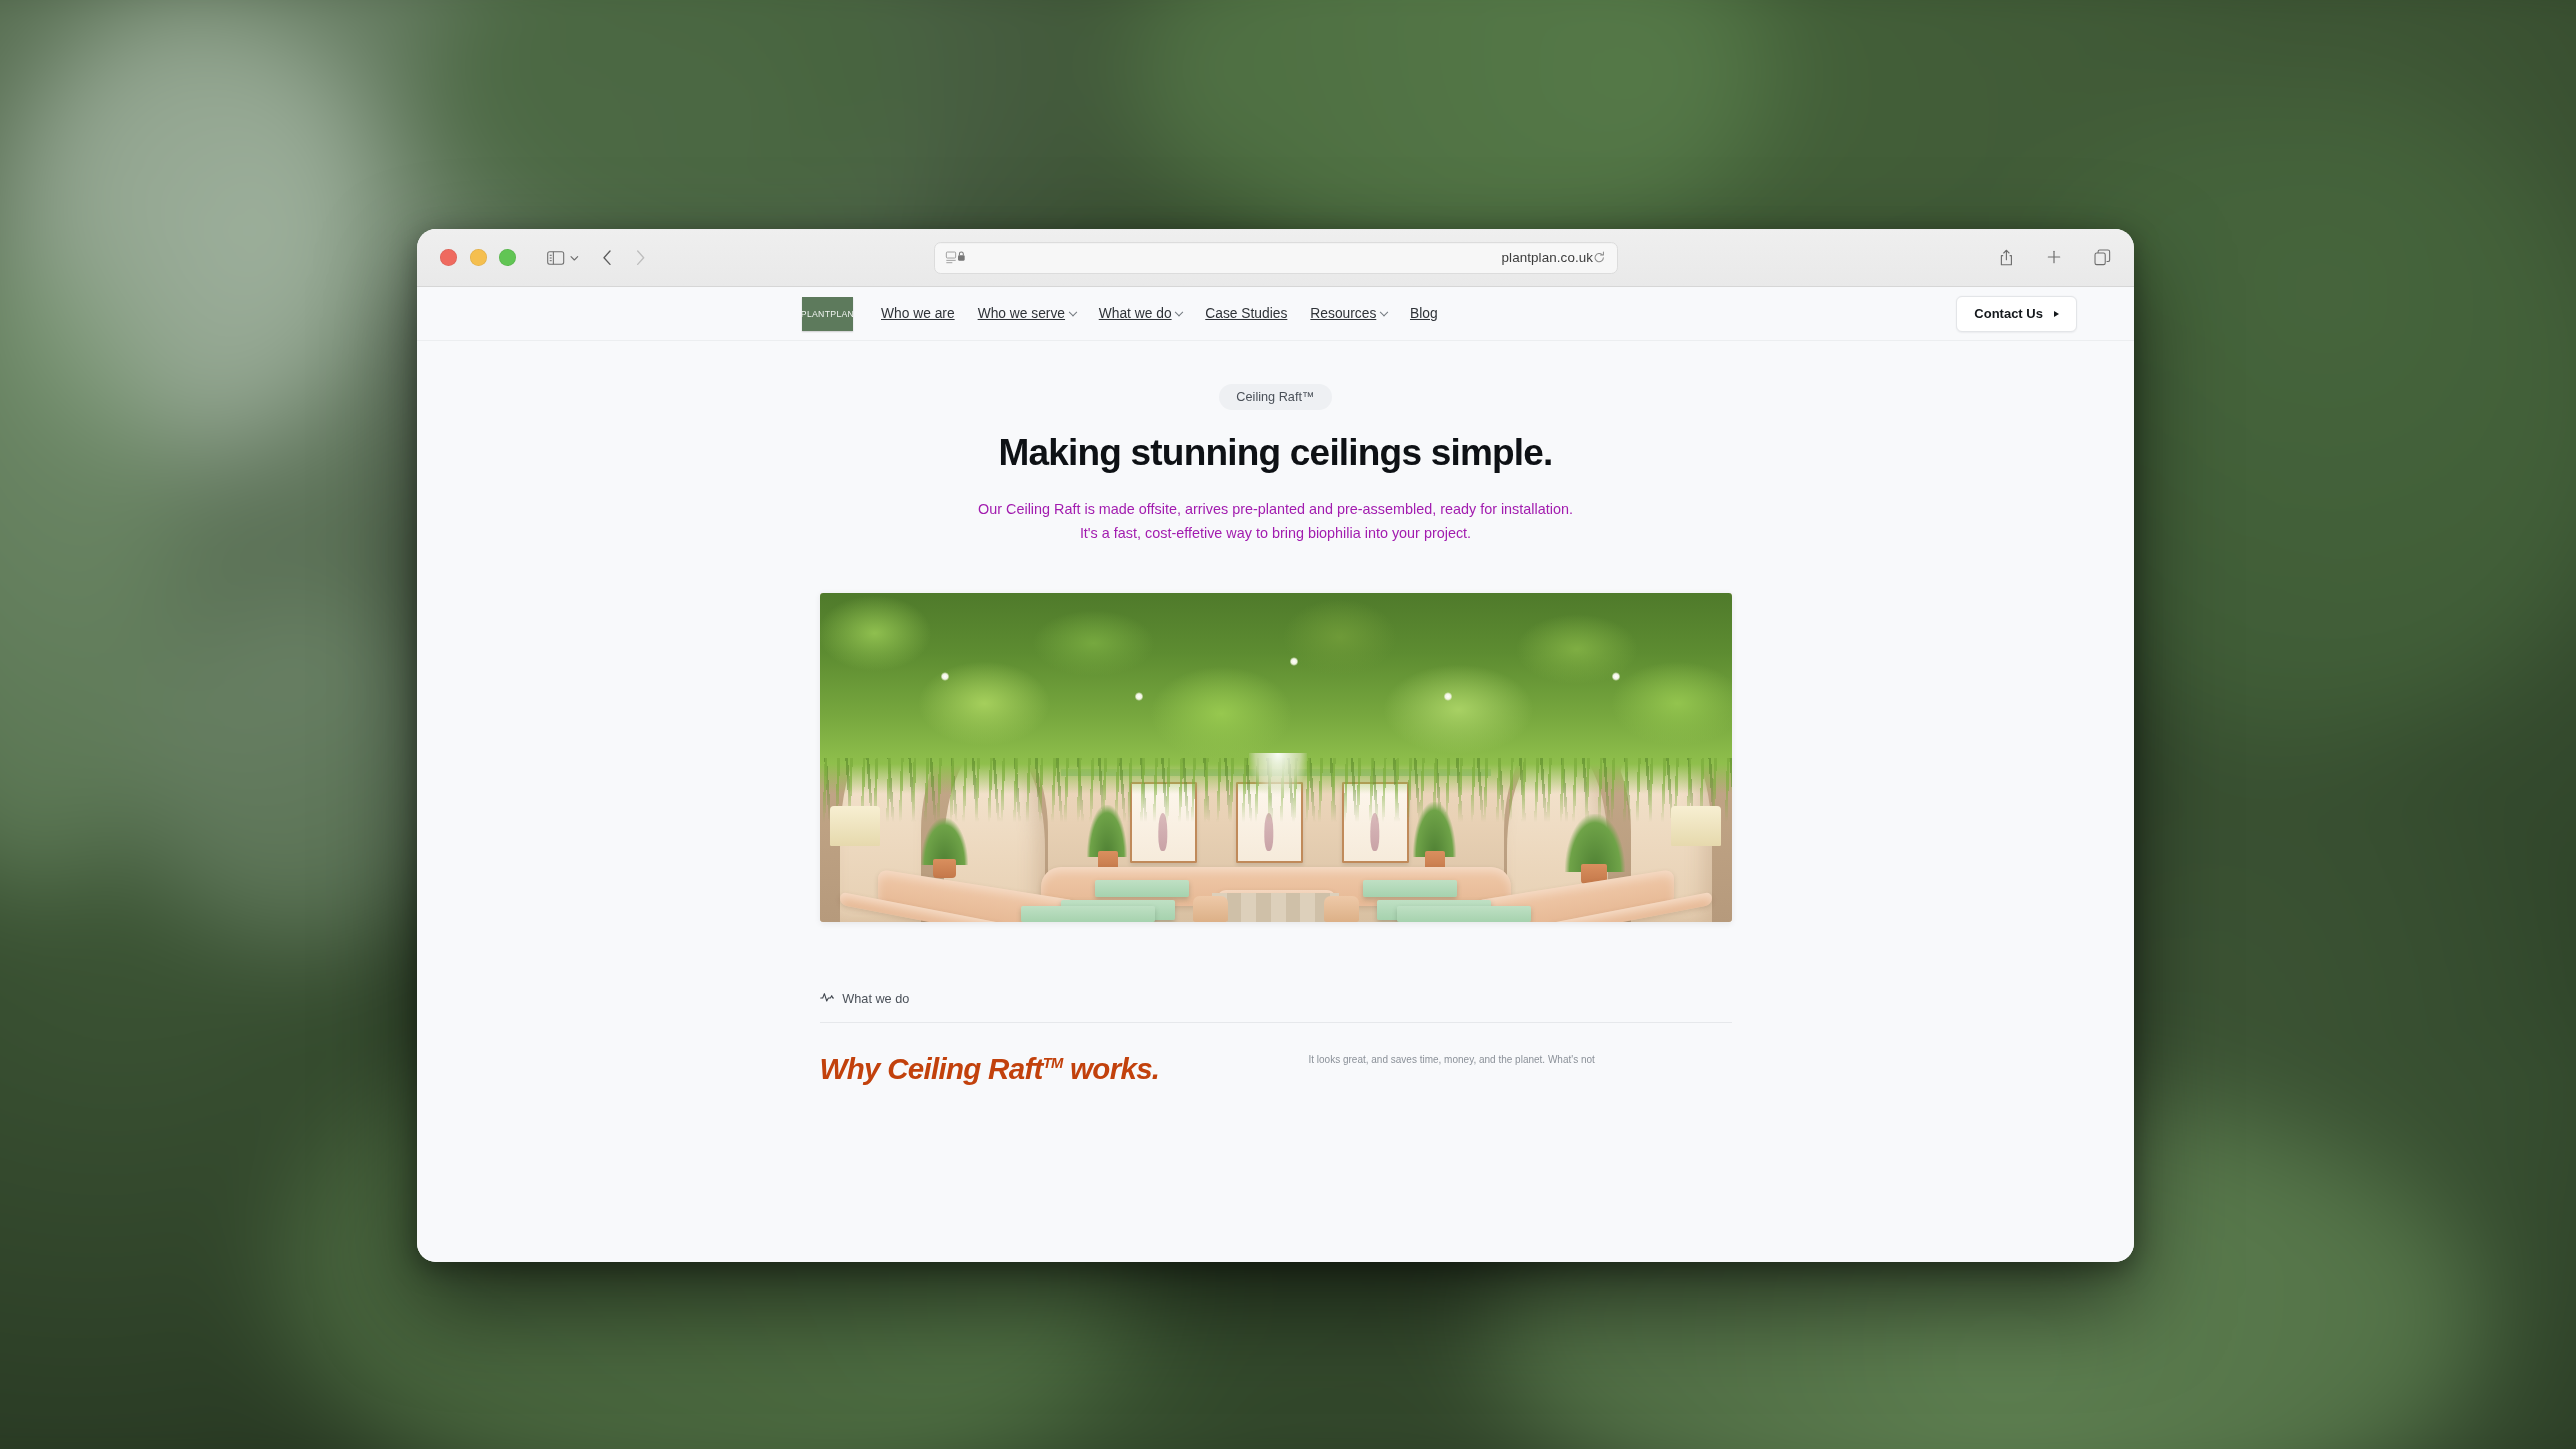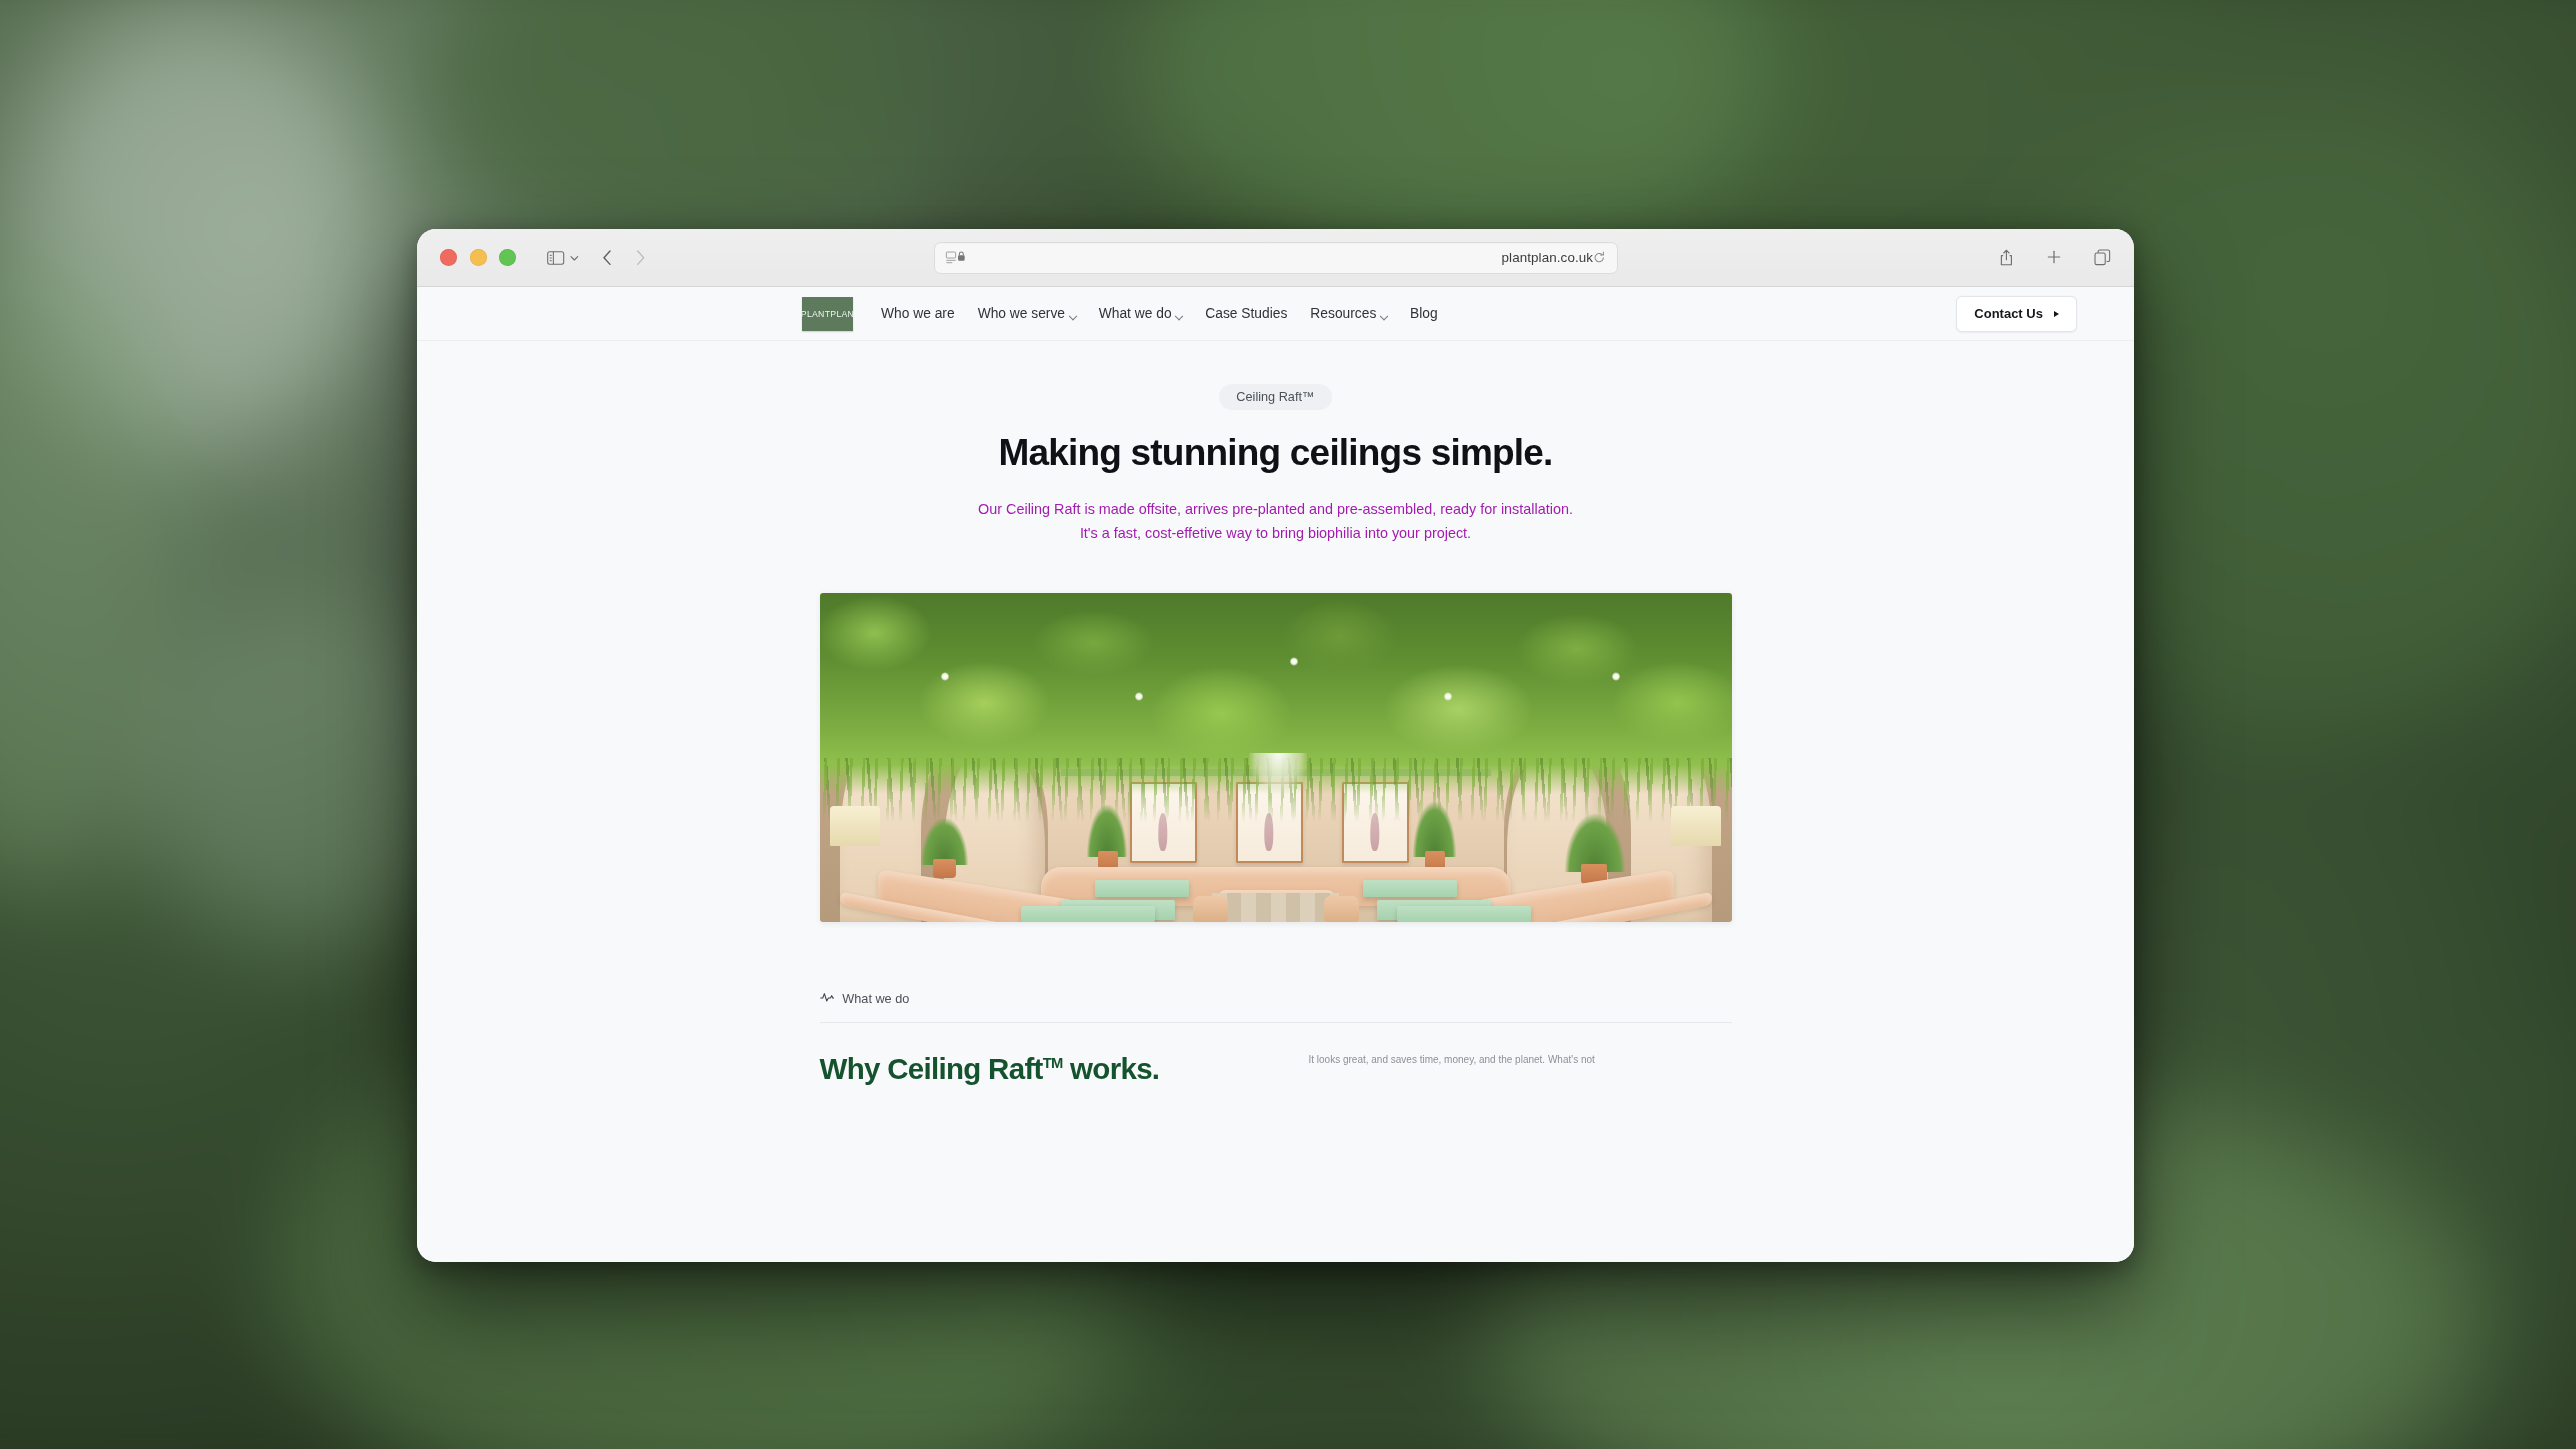--- a/index.html
+++ b/index.html
@@ -101,22 +101,23 @@
     width:51px; height:34px;
     background:#5d7a5c;
     display:flex; align-items:center; justify-content:center;
     color:#f2f5f2; font-size:8.7px; letter-spacing:0.3px;
     box-shadow:0 0.7px 1.3px rgba(0,0,0,.18);
     flex-shrink:0;
   }
   #navlinks { display:flex; align-items:center; gap:23px; margin-left:28px; }
   .navlink {
     font-size:13.8px; color:#2f3338;
-    display:flex; align-items:flex-end; gap:4.7px;
+    display:flex; align-items:center; gap:4.7px;
     white-space:nowrap;
+    text-decoration:underline;
   }
   .chev { width:6px; height:6px; border-right:1.1px solid #72787e; border-bottom:1.1px solid #72787e;
           transform:rotate(45deg) translate(-1.3px,-1.3px); }
   #contactbtn {
     margin-left:auto;
     background:#ffffff;
     border:0.7px solid #e3e5e8;
     border-radius:6px;
     height:36px;
     padding:0 17.4px;
@@ -246,21 +247,21 @@
   .spot { position:absolute; width:8.7px; height:8.7px; border-radius:50%;
           background:radial-gradient(circle,#ffffff 0%, #f1f3e2 45%, rgba(241,243,226,0) 75%); }
   .floor { position:absolute; left:43%; right:43%; bottom:0; height:29.5px;
            background:repeating-linear-gradient(90deg,#ddd0bb 0 14.8px,#cfc0a8 14.8px 29.5px); }
 
   
   #lower { margin:70px auto 0; width:912px; }
   #eyebrow { display:flex; align-items:center; gap:8px; font-size:12.7px; color:#4a5058; }
   #rule { margin-top:16px; height:0.7px; background:#e6e8eb; }
   #lowerrow { margin-top:29.5px; display:flex; align-items:flex-start; }
-  #lowertitle { font-size:29.5px; font-weight:bold; color:#14532d; letter-spacing:-0.7px; white-space:nowrap; }
+  #lowertitle { font-size:29.5px; font-weight:bold; color:#c2410c; letter-spacing:-0.7px; white-space:nowrap;font-style:italic; }
   #lowertitle sup { font-size:.5em; vertical-align:super; }
   #lowerpara { margin-left:auto; width:423px; font-size:10px; color:#8b9199; line-height:1.6; }
 </style>
 </head>
 <body>
 
 <div id="backdrop">
   <div class="blob b1"></div>
     <div class="blob b2"></div>
     <div class="blob b3"></div>

